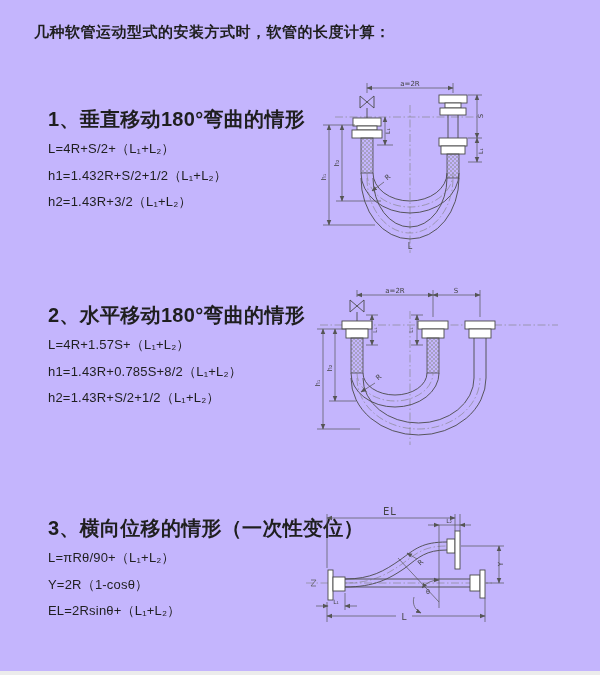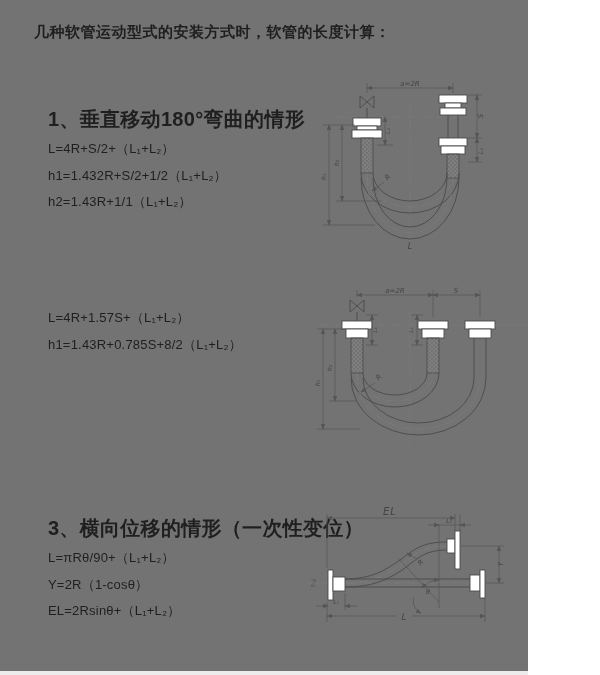--- a/index.html
+++ b/index.html
@@ -1,23 +1,23 @@
 <!DOCTYPE html>
 <html><head>
 <meta charset="utf-8">
 <style>
   html,body{margin:0;padding:0;background:#fff;}
-  #page{position:relative;width:528px;height:675px;background:#737373;overflow:hidden;
+  #page{position:relative;width:600px;height:675px;background:#c4b5fd;overflow:hidden;
         font-family:"Liberation Sans","DejaVu Sans",sans-serif;color:#1f1f1f;}
   .title{position:absolute;left:34px;top:23px;font-size:15px;font-weight:700;letter-spacing:0.5px;}
   .sec{position:absolute;left:48px;}
   .sec .heading{font-size:20px;font-weight:700;line-height:20px;margin-bottom:7px;letter-spacing:0.3px;}
   .sec .formula{font-size:13px;line-height:26.5px;letter-spacing:0.2px;white-space:nowrap;}
   #sec1{top:109px;} #sec2{top:305px;} #sec3{top:518px;}
-  .diag{position:absolute;font-style:italic;}
+  .diag{position:absolute;}
   #diag1{left:315px;top:75px;} #diag2{left:310px;top:283px;} #diag3{left:298px;top:498px;}
   svg{display:block;}
   svg text{font-family:"DejaVu Sans",sans-serif;fill:#444;}
   .bottom-edge{position:absolute;left:0;bottom:0;width:600px;height:4px;background:#ececec;}
   .hose{stroke:#4a4a4a;stroke-width:0.9;fill:none;}
   .fit{stroke:#4a4a4a;stroke-width:0.9;fill:#fff;}
   .cl{stroke:#808080;stroke-width:0.6;fill:none;stroke-dasharray:8 2.5 1.5 2.5;}
   .dim{stroke:#555;stroke-width:0.7;fill:none;}
   .braid{stroke:#4a4a4a;stroke-width:0.8;}
 </style>
@@ -25,21 +25,21 @@
 <body>
 
 <div id="page">
 
   <div class="title">几种软管运动型式的安装方式时，软管的长度计算：</div>
 
   <div class="sec" id="sec1">
     <div class="heading">1、垂直移动180°弯曲的情形</div>
     <div class="formula">L=4R+S/2+（L₁+L₂）</div>
     <div class="formula">h1=1.432R+S/2+1/2（L₁+L₂）</div>
-    <div class="formula">h2=1.43R+1/1（L₁+L₂）</div>
+    <div class="formula">h2=1.43R+3/2（L₁+L₂）</div>
   </div>
 
   <div class="diag" id="diag1">
   <svg width="270" height="185" viewBox="0 0 270 185">
     <defs>
       <marker id="ar1" viewBox="0 0 10 10" refX="9" refY="5" markerWidth="8" markerHeight="8" orient="auto-start-reverse">
         <path d="M0,1 L10,5 L0,9 z" fill="#555"></path>
       </marker>
       <pattern id="ht1" width="4" height="4" patternUnits="userSpaceOnUse">
         <path d="M0,4 L4,0 M0,0 L4,4" stroke="#8a8a8a" stroke-width="0.5"></path>
@@ -111,22 +111,24 @@
 
       <text font-size="7" text-anchor="middle" transform="translate(74,104) rotate(-40)">R</text>
       <line class="dim" x1="69" y1="107" x2="57" y2="116" marker-end="url(#ar1)"></line>
 
       <text x="95" y="174" font-size="8" text-anchor="middle">L</text>
     </g>
   </svg>
   </div>
 
   <div class="sec" id="sec2">
+    <div class="heading">2、水平移动180°弯曲的情形</div>
     <div class="formula">L=4R+1.57S+（L₁+L₂）</div>
     <div class="formula">h1=1.43R+0.785S+8/2（L₁+L₂）</div>
+    <div class="formula">h2=1.43R+S/2+1/2（L₁+L₂）</div>
   </div>
 
   <div class="diag" id="diag2">
   <svg width="285" height="172" viewBox="0 0 285 172">
     <defs>
       <marker id="ar2" viewBox="0 0 10 10" refX="9" refY="5" markerWidth="8" markerHeight="8" orient="auto-start-reverse">
         <path d="M0,1 L10,5 L0,9 z" fill="#555"></path>
       </marker>
       <pattern id="ht2" width="4" height="4" patternUnits="userSpaceOnUse">
         <path d="M0,4 L4,0 M0,0 L4,4" stroke="#8a8a8a" stroke-width="0.5"></path>

